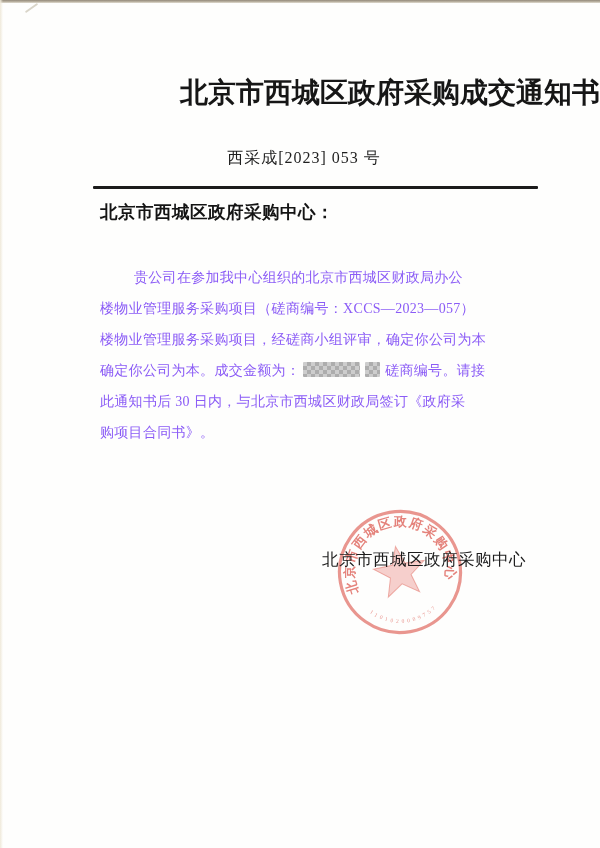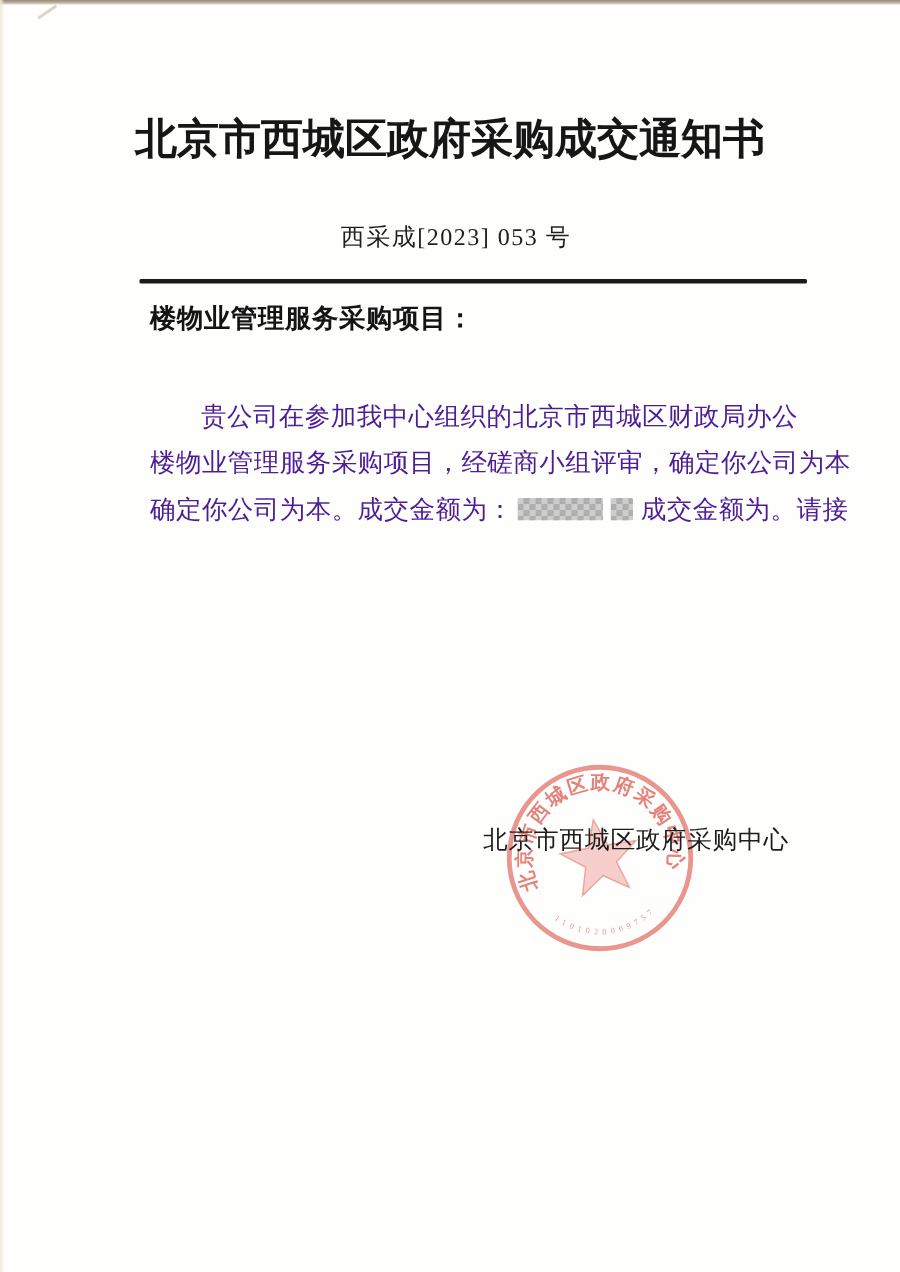--- a/index.html
+++ b/index.html
@@ -24,42 +24,42 @@
     position:absolute;top:0;left:0;width:3px;height:848px;
     background:linear-gradient(to right,#efe9da 0%,rgba(255,255,255,0) 100%);
   }
   .corner-mark{
     position:absolute;top:7px;left:24px;width:15px;height:2px;
     background:#d9d5c9;transform:rotate(-35deg);border-radius:1px;
   }
   
   .doc-title{
     position:absolute;top:74px;left:0;width:600px;
-    text-align:center;
+    text-align:right;
     font-size:28px;font-weight:700;color:#161616;
     letter-spacing:0px;
   }
   .doc-number{
     position:absolute;top:148px;left:4px;width:600px;
     text-align:center;
     font-size:16px;color:#1f1f1f;letter-spacing:1px;
   }
   .rule{
     position:absolute;top:186px;left:93px;width:445px;height:3px;
     background:#1b1b1b;border-radius:1px;
   }
   .addressee{
     position:absolute;top:200px;left:100px;
     font-size:17.5px;font-weight:700;color:#141414;
     letter-spacing:0.5px;
   }
   
   .body-block{
     position:absolute;top:262px;left:100px;width:418px;
-    font-size:17px;color:#4c1d95;letter-spacing:0.3px;
+    font-size:14px;color:#8b5cf6;letter-spacing:0.3px;
   }
   .body-line{
     height:31px;line-height:31px;white-space:nowrap;
   }
   .body-line.indent{ text-indent:34px; }
   
   .mosaic{
     display:inline-block;height:15px;vertical-align:-2px;
     background-color:#cdcdcd;
     background-image:
@@ -100,26 +100,29 @@
   <div class="scan-top-edge"></div>
   <div class="scan-left-edge"></div>
   <div class="corner-mark"></div>
 
   <div class="doc-title">北京市西城区政府采购成交通知书</div>
 
   <div class="doc-number">西采成[2023] 053 号</div>
 
   <div class="rule"></div>
 
-  <div class="addressee">楼物业管理服务采购项目：</div>
+  <div class="addressee">北京市西城区政府采购中心：</div>
 
   <div class="body-block">
     <div class="body-line indent">贵公司在参加我中心组织的北京市西城区财政局办公</div>
+    <div class="body-line">楼物业管理服务采购项目（磋商编号：XCCS—2023—057）</div>
     <div class="body-line">楼物业管理服务采购项目，经磋商小组评审，确定你公司为本</div>
-    <div class="body-line"><span>确定你公司为本。成交金额为：</span><span class="mosaic mosaic-a"></span><span class="mosaic mosaic-b"></span><span>成交金额为。请接</span></div>
+    <div class="body-line"><span>确定你公司为本。成交金额为：</span><span class="mosaic mosaic-a"></span><span class="mosaic mosaic-b"></span><span>磋商编号。请接</span></div>
+    <div class="body-line">此通知书后 30 日内，与北京市西城区财政局签订《政府采</div>
+    <div class="body-line">购项目合同书》。</div>
   </div>
 
   <svg class="seal" viewBox="0 0 132 132" xmlns="http://www.w3.org/2000/svg" aria-hidden="true">
     <defs>
       <path id="sealArcTop" d="M 22.8 81.7 A 46 46 0 1 1 109.2 81.7" fill="none"></path>
       <path id="sealArcBottom" d="M 22.8 93 A 51 51 0 0 0 109.2 93" fill="none"></path>
     </defs>
     <circle cx="66" cy="66" r="60.5" fill="none" stroke="rgba(221,90,80,0.72)" stroke-width="3.2"></circle>
     <polygon points="66,40 72.5,58.1 91.7,58.7 76.5,70.4 81.9,88.8 66,78 50.1,88.8 55.5,70.4 40.3,58.7 59.5,58.1" fill="rgba(229,113,104,0.38)" stroke="rgba(221,87,76,0.5)" stroke-width="1"></polygon>
     <text font-size="13" letter-spacing="1.5" fill="rgba(219,82,72,0.82)" font-weight="bold">

